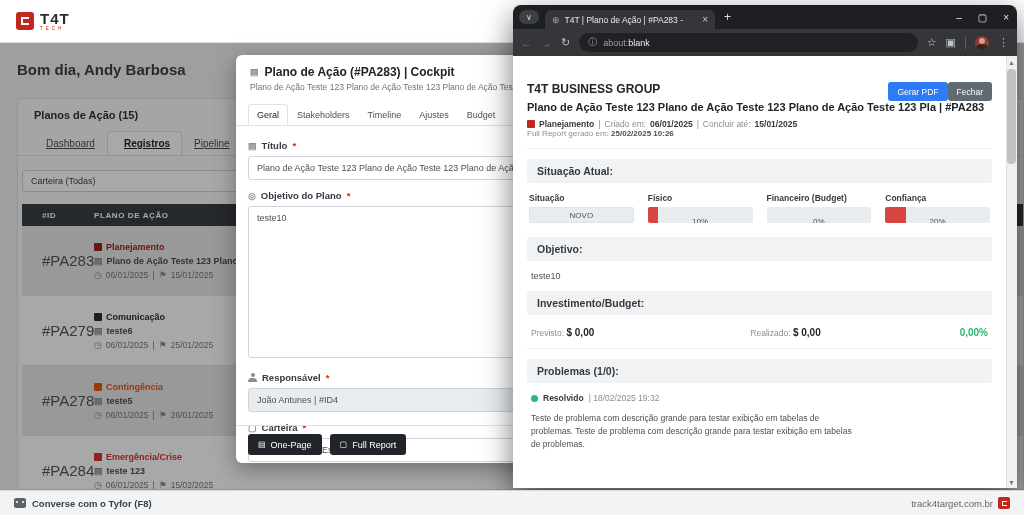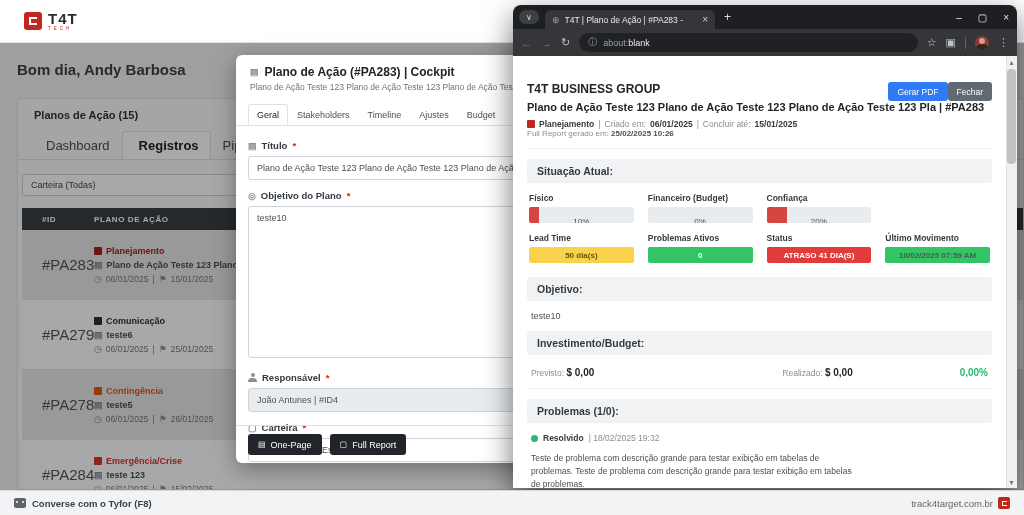--- a/index.html
+++ b/index.html
@@ -2,38 +2,38 @@
 <html><head>
 <meta charset="utf-8">
 <style>
   * { margin:0; padding:0; box-sizing:border-box; }
   html,body { width:1024px; height:515px; overflow:hidden;
     font-family:"Liberation Sans", sans-serif; background:#f2f2f2; }
 
   
   .navbar { position:absolute; left:0; top:0; width:1024px; height:43px;
     background:#fff; border-bottom:1px solid #e3e3e3; display:flex; align-items:center;
-    padding-left:24px; z-index:1; }
+    padding-left:16px; z-index:1; }
   .logo { display:flex; align-items:center; gap:6px; }
   .logo-mark { width:18px; height:18px; background:#c0271d; border-radius:3px;
     display:flex; align-items:center; justify-content:center; }
   .logo-mark span { display:block; width:8px; height:8px; border:2px solid #fff;
     border-right:none; }
   .logo-txt { line-height:1; }
   .logo-t4t { font-size:15px; font-weight:bold; letter-spacing:1px; color:#2b2b2b; }
   .logo-tech { font-size:4.5px; letter-spacing:3px; color:#c0271d; margin-top:1px; }
 
   .page-content { position:absolute; left:0; top:43px; width:1024px; height:447px; z-index:1; }
   .greeting { position:absolute; left:17px; top:18px; font-size:15px; font-weight:bold; color:#3c4147; }
   .card { position:absolute; left:17px; top:55px; right:0; bottom:0;
     background:#fbfbfb; border:1px solid #e2e2e2; border-radius:4px 4px 0 0; overflow:hidden; }
   .card-title { padding:10px 16px 6px 16px; font-size:11px; font-weight:bold; color:#333; }
   .ptabs { display:flex; border-bottom:1px solid #dee2e6; padding:0 16px; margin-top:4px; }
-  .ptab { font-size:13px; color:#495057; padding:6px 11px; border:1px solid transparent;
-    border-bottom:none; border-radius:3px 3px 0 0; white-space:nowrap; cursor:pointer; }
+  .ptab { font-size:10px; color:#495057; padding:6px 11px; border:1px solid transparent;
+    border-bottom:none; border-radius:3px 3px 0 0; white-space:nowrap; cursor:pointer;text-decoration:underline; }
   .ptab.active { background:#fff; border-color:#dee2e6; font-weight:bold; color:#212529;padding-left:16px; }
   .filter-box { margin:14px 16px 12px 4px; margin-left:4px; width:300px; height:22px;
     background:#fff; border:1px solid #ced4da; border-radius:3px; font-size:9px; color:#444;
     display:flex; align-items:center; padding:0 8px; margin-left:4px; }
   .tbl { margin:0 0 0 4px; }
   .tbl-head { height:22px; background:#3a3f44; color:#fff; display:flex; align-items:center;
     font-size:8px; font-weight:bold; letter-spacing:.6px; }
   .th-id { width:72px; padding-left:20px; }
   .th-plan { flex:1; }
   .trow { height:70px; display:flex; align-items:center; border-bottom:1px solid #e6e6e6; }
@@ -162,21 +162,21 @@
   .bar { position:relative; height:16px; background:#e9ecef; border-radius:2px; overflow:hidden; }
   .bar-fill { position:absolute; left:0; top:0; bottom:0; background:#d64541; }
   .bar-txt { position:relative; z-index:1; height:29px; display:flex; align-items:center;
     justify-content:center; font-size:8px; color:#495057; }
   .pill.yellow { background:#f8d24a; color:#6b5412; font-weight:bold; }
   .pill.green { background:#33c466; color:#fff; font-weight:bold; }
   .pill.green.datetxt { color:#4d5a52; }
   .pill.red { background:#e03c3c; color:#fff; font-weight:bold; }
 
   .obj-text { font-size:9px; color:#495057; margin:10px 4px; }
-  .budget-row { display:flex; align-items:center; margin:12px 4px 10px 4px; font-size:8.5px; color:#868e96;gap:32px; }
+  .budget-row { display:flex; align-items:center; margin:12px 4px 10px 4px; font-size:8.5px; color:#868e96; }
   .budget-row b { color:#212529; font-size:10px; }
   .b-col1 { width:48%; }
   .b-col2 { flex:1; }
   .b-pct { color:#2bb673; font-weight:bold; font-size:10px; }
 
   .prob-body { position:relative; margin:10px 4px 0 4px; }
   .prob-status { display:flex; align-items:center; gap:5px; font-size:8.5px; color:#868e96; }
   .dot-green { width:7px; height:7px; border-radius:50%; background:#2bb673; }
   .prob-status b { color:#343a40; }
   .prob-p { font-size:8.5px; color:#495057; margin-top:9px; width:72%; line-height:1.5; }
@@ -416,57 +416,43 @@
         <div class="rep-btns">
           <button class="blue-btn">Gerar PDF</button>
           <button class="gray-btn">Fechar</button>
         </div>
       </div>
       <div class="rep-divider"></div>
 
       <div class="sec-band">Situação Atual:</div>
       <div class="grid4">
         <div>
+            <div class="g-label">Situação</div>
+          <div class="pill neutral">NOVO</div>
+          </div>
+        <div>
             <div class="g-label">Físico</div>
           <div class="bar">
               <div class="bar-fill" style="width: 10%;"></div>
               <div class="bar-txt">10%</div>
             </div>
           </div>
         <div>
             <div class="g-label">Financeiro (Budget)</div>
           <div class="bar">
               <div class="bar-fill" style="width: 0%;"></div>
               <div class="bar-txt">0%</div>
             </div>
           </div>
         <div>
             <div class="g-label">Confiança</div>
           <div class="bar">
               <div class="bar-fill" style="width: 20%;"></div>
               <div class="bar-txt">20%</div>
             </div>
-          </div>
-      </div>
-      <div class="grid4">
-        <div>
-            <div class="g-label">Lead Time</div>
-          <div class="pill yellow">50 dia(s)</div>
-          </div>
-        <div>
-            <div class="g-label">Problemas Ativos</div>
-          <div class="pill green">0</div>
-          </div>
-        <div>
-            <div class="g-label">Status</div>
-          <div class="pill red">ATRASO 41 DIA(S)</div>
-          </div>
-        <div>
-            <div class="g-label">Último Movimento</div>
-          <div class="pill green datetxt">18/02/2025 07:59 AM</div>
           </div>
       </div>
 
       <div class="sec-band" style="margin-top:14px;">Objetivo:</div>
       <div class="obj-text">teste10</div>
 
       <div class="sec-band">Investimento/Budget:</div>
       <div class="budget-row">
         <div class="b-col1"><span>Previsto:</span> <b>$ 0,00</b></div>
         <div class="b-col2"><span>Realizado:</span> <b>$ 0,00</b></div>

